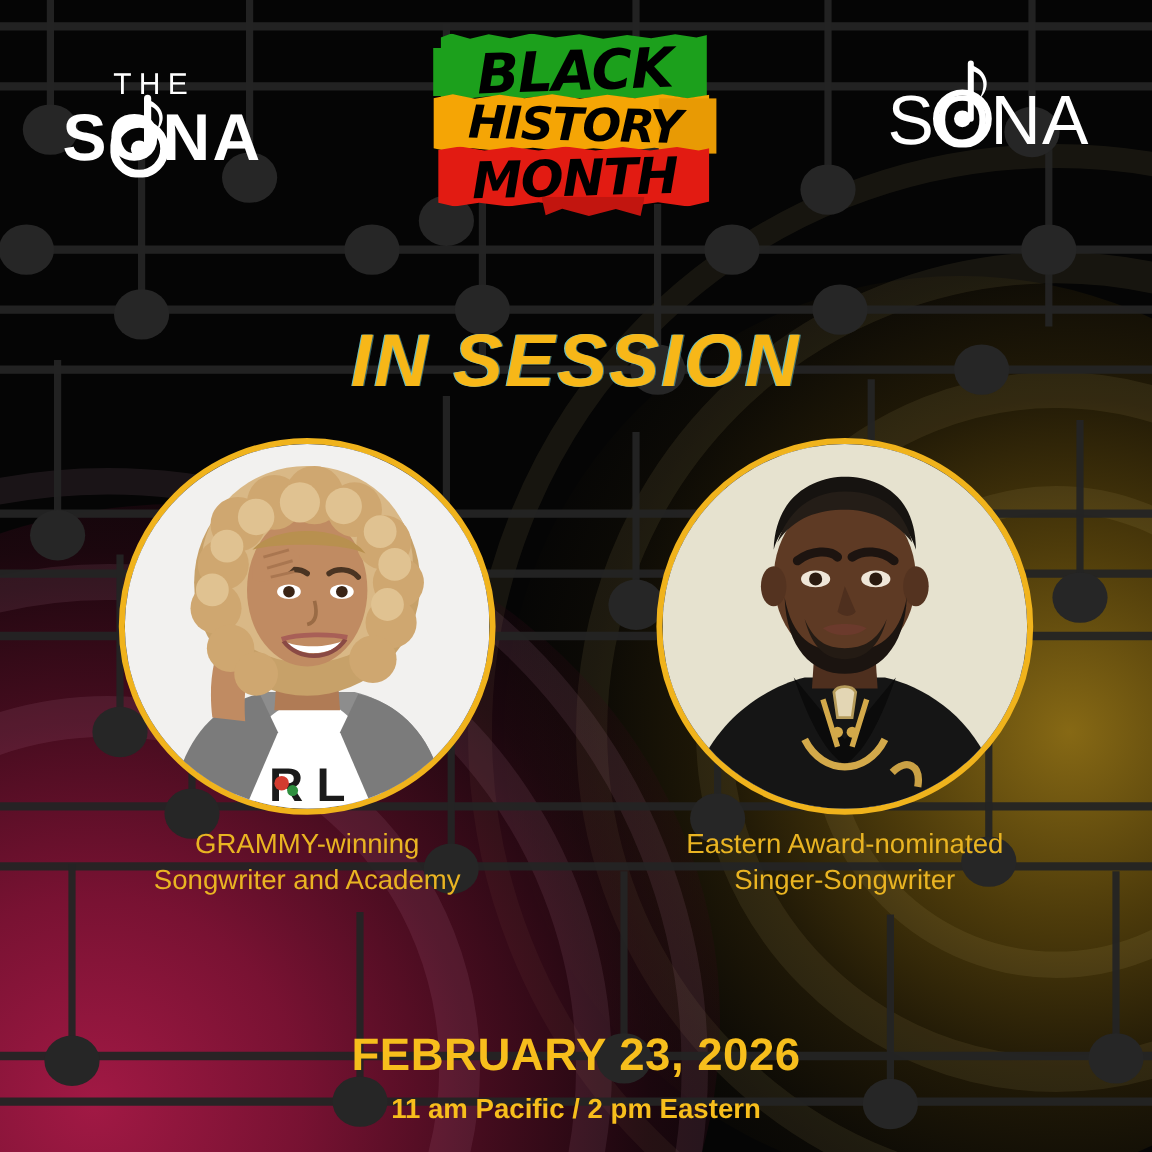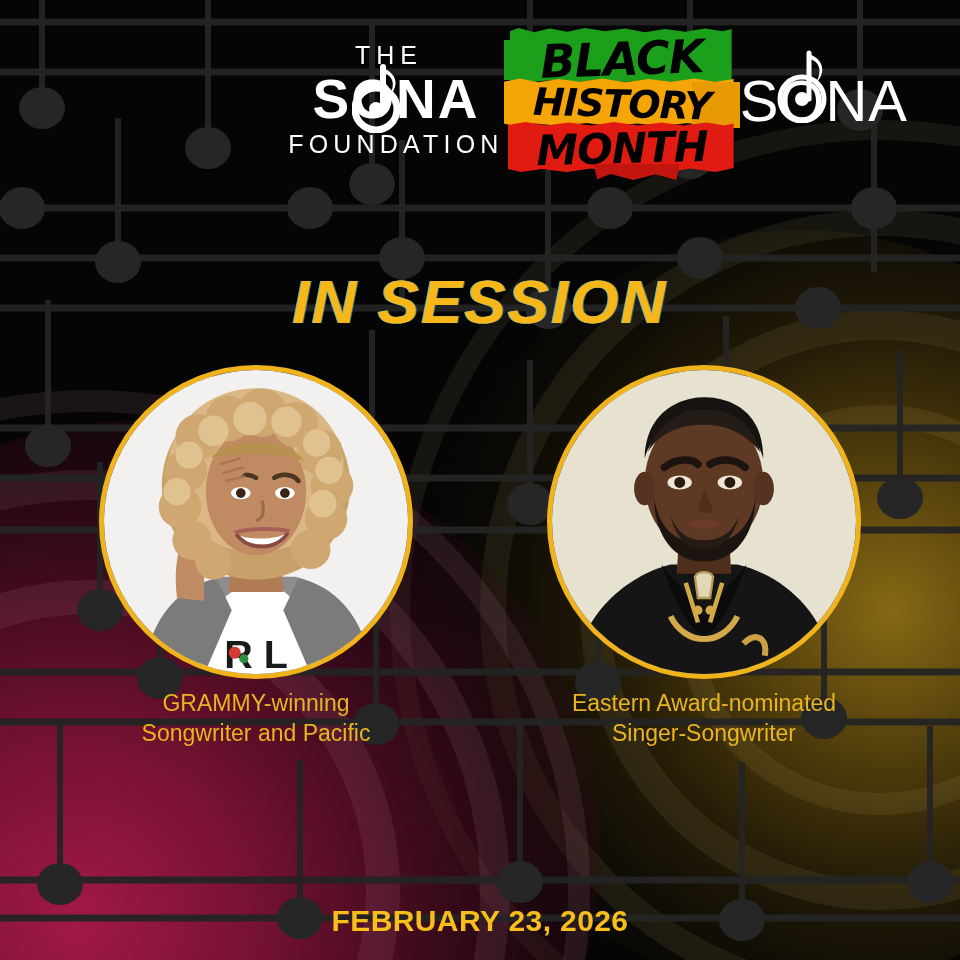--- a/index.html
+++ b/index.html
@@ -42,21 +42,21 @@
   .ring{ position:absolute; border-radius:50%; border-style:solid; border-color:rgba(255,255,255,0.055); }
   .rings.gold .ring{ border-color:rgba(255,225,150,0.075); }
   .rings.crimson .ring{ border-color:rgba(255,190,215,0.085); }
 
   
   #staff{ position:absolute; inset:0; pointer-events:none; }
 
   
   .header{
     position:absolute; top:0; left:0; width:960px; height:200px;
-    display:flex; align-items:center; justify-content:flex-end;
+    display:flex; align-items:center; justify-content:space-between;
     padding:0 52px;
   }
 
   
   .sona-foundation{ color:#fff; text-align:center; line-height:1; }
   .sf-the{ font-size:25px; letter-spacing:6px; font-weight:400; margin-left:-14px;}
   .sf-main{ position:relative; display:inline-block; margin-top:4px; }
   .sf-word{ font-size:55px; font-weight:700; letter-spacing:2px; }
   .sf-found{ font-size:25px; letter-spacing:5.2px; font-weight:400; margin-top:5px; }
 
@@ -106,21 +106,21 @@
     color:#F5C01E; letter-spacing:.4px; white-space:nowrap;
   }
   .p-role{
     margin-top:9px; font-size:23px; font-weight:400;
     color:#E9B422; line-height:1.32; white-space:pre-line;
   }
 
   .footer{
     position:absolute; left:0; bottom:22px; width:960px; text-align:center;
   }
-  .f-date{ font-size:30px; font-weight:700; color:#F7BE1C; letter-spacing:.4px; }
+  .f-date{ font-size:38px; font-weight:700; color:#F7BE1C; letter-spacing:.4px; }
   .f-time{ margin-top:9px; font-size:23px; font-weight:700; color:#F7BE1C; }
 </style>
 </head>
 <body>
 
 <div id="poster">
 
   <div class="glow-gold"></div>
   <div class="rings gold" style="right:-470px; top:60px; width:1100px; height:1100px;">
     <div class="ring" style="left:150px;  top:150px;  width:800px;  height:800px;  border-width:26px;"></div>
@@ -234,21 +234,20 @@
       <div class="sf-the">THE</div>
       <div class="sf-main">
         <span class="sf-word">SONA</span>
         <svg class="note-o" style="left:40px; top:-13px;" width="54" height="74" viewBox="0 0 54 74">
           <circle cx="24" cy="50" r="21" fill="none" stroke="#fff" stroke-width="7"></circle>
           <circle cx="24" cy="50" r="7" fill="#fff"></circle>
           <path d="M31 50 L31 8" stroke="#fff" stroke-width="6" fill="none" stroke-linecap="round"></path>
           <path d="M31 9 C44 14, 48 26, 38 36 C44 24, 40 16, 31 14 Z" fill="#fff"></path>
         </svg>
       </div>
-      <div class="sf-found">FOUNDATION</div>
     </div>
 
     <div class="bhm">
 
       <div class="bhm-band" style="left:6px; top:2px; width:222px; height:54px; background:#1CA01C;
                   clip-path:polygon(0% 6%,4% 0%,11% 8%,18% 1%,26% 7%,34% 0%,43% 6%,52% 1%,61% 8%,70% 2%,79% 7%,88% 1%,96% 6%,100% 2%,100% 96%,93% 100%,84% 95%,74% 100%,63% 96%,52% 100%,41% 95%,30% 100%,20% 96%,10% 100%,2% 96%,0% 99%);"></div>
       <div class="bhm-band" style="left:0px; top:14px; width:80px; height:40px; background:#1CA01C;"></div>
 
       <div class="bhm-band" style="left:0px; top:52px; width:230px; height:48px; background:#F5A505;
                   clip-path:polygon(0% 8%,7% 1%,15% 9%,24% 2%,33% 8%,43% 1%,53% 9%,63% 2%,73% 8%,83% 1%,92% 8%,100% 2%,100% 94%,91% 100%,80% 94%,69% 100%,58% 95%,47% 100%,36% 94%,25% 100%,14% 95%,5% 100%,0% 95%);"></div>
@@ -345,21 +344,21 @@
 
           <path d="M70 66 C78 56, 92 54, 96 62 C92 72, 78 78, 70 74 Z" fill="#c08b62"></path>
           <g stroke="#a97650" stroke-width="1.6" fill="none">
             <path d="M76 62 L90 58"></path>
               <path d="M78 68 L92 64"></path>
               <path d="M80 73 L93 70"></path>
           </g>
         </svg>
       </div>
       <div class="p-role">GRAMMY-winning
-Songwriter and Pacific</div>
+Songwriter and Academy</div>
     </div>
 
     <div class="person">
       <div class="avatar">
         <svg viewBox="0 0 200 200">
           <rect width="200" height="200" fill="#e6e2cf"></rect>
           <rect x="0" y="0" width="200" height="200" fill="url(#none)"></rect>
 
           <path d="M14 200 C20 156, 54 134, 78 128 L122 128 C148 134, 180 156, 186 200 Z" fill="#151515"></path>
           <path d="M72 128 L100 162 L128 128 C120 150, 112 168, 100 176 C88 168, 80 150, 72 128 Z" fill="#0b0b0b"></path>
@@ -397,15 +396,16 @@
           <path d="M126 180 C134 172, 142 176, 140 188" stroke="#caa145" stroke-width="4" fill="none"></path>
         </svg>
       </div>
       <div class="p-role">Eastern Award-nominated
 Singer-Songwriter</div>
     </div>
   </div>
 
   <div class="footer">
     <div class="f-date">FEBRUARY 23, 2026</div>
+    <div class="f-time">11 am Pacific / 2 pm Eastern</div>
   </div>
 
 </div>
 
 </body></html>

